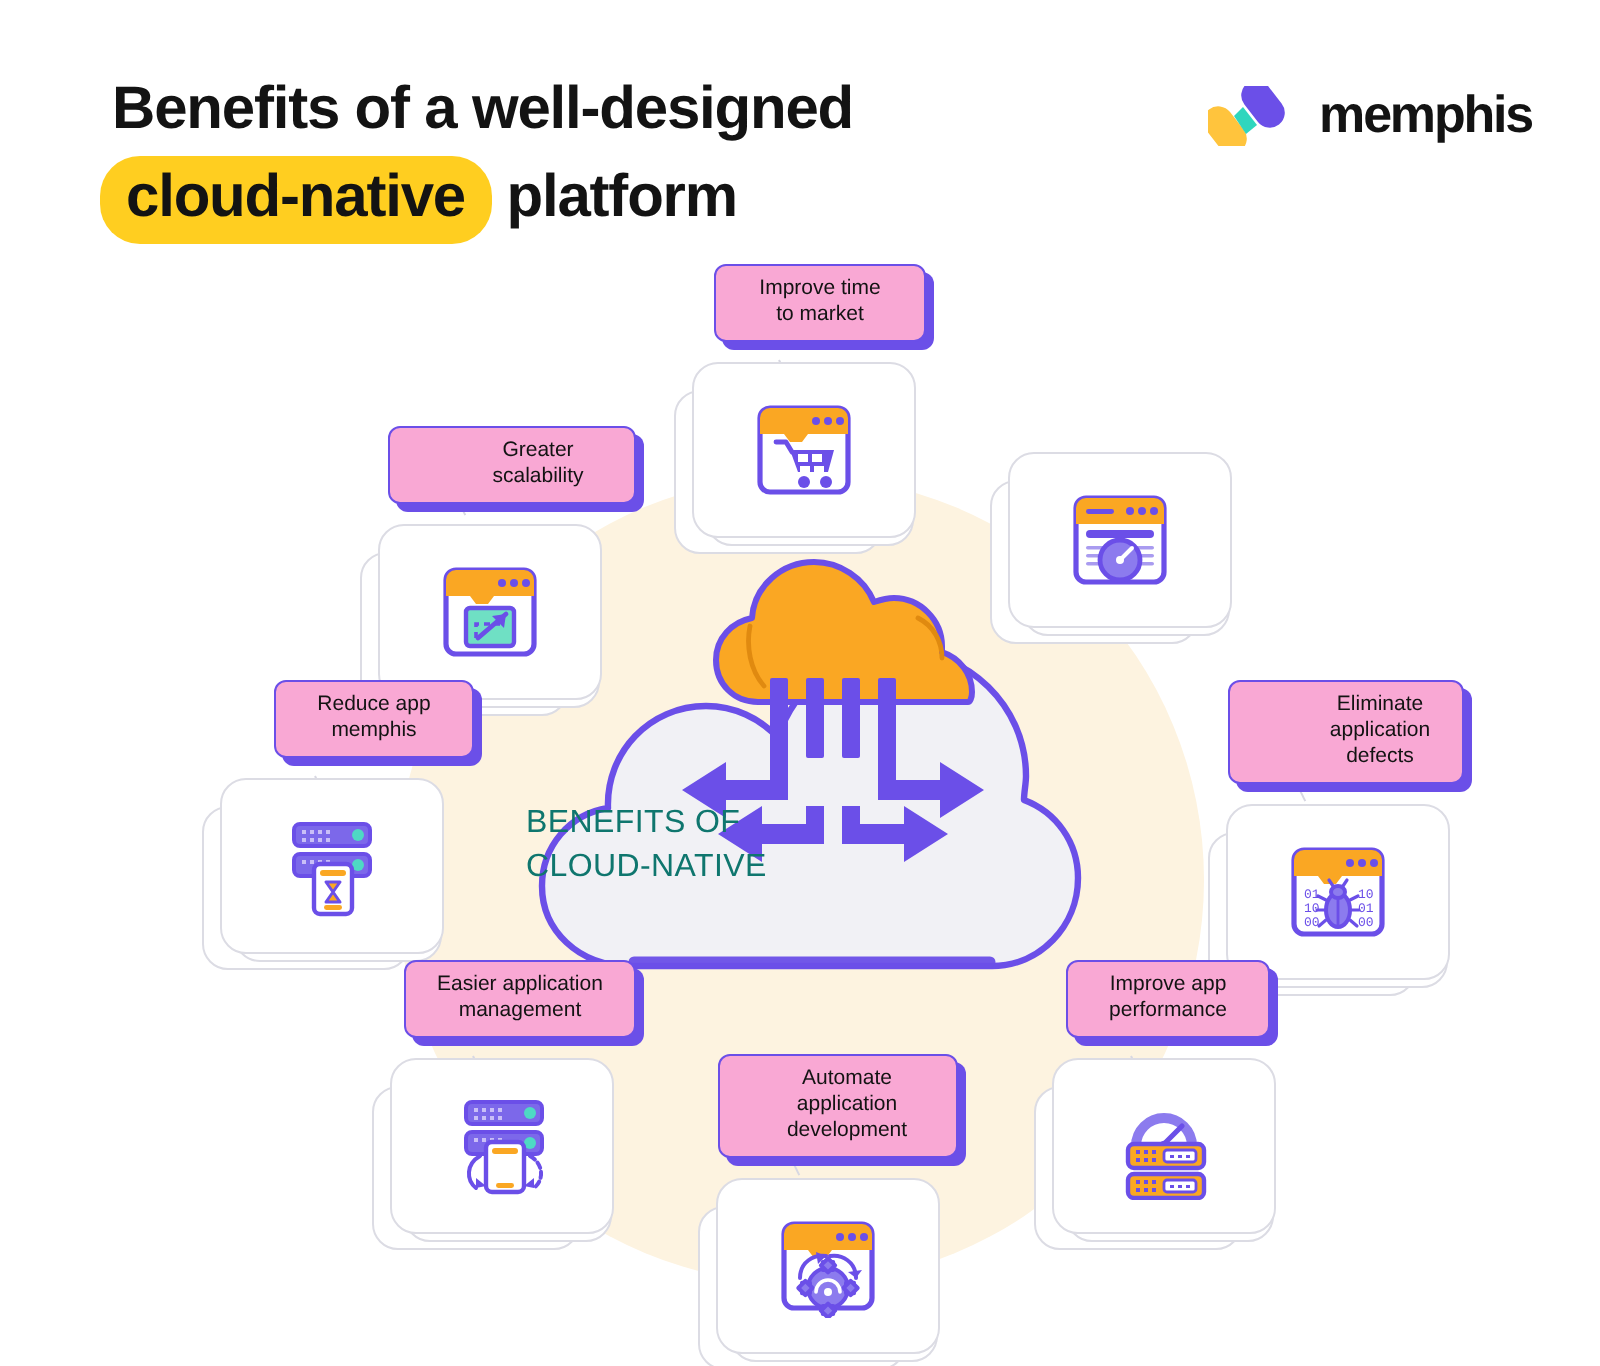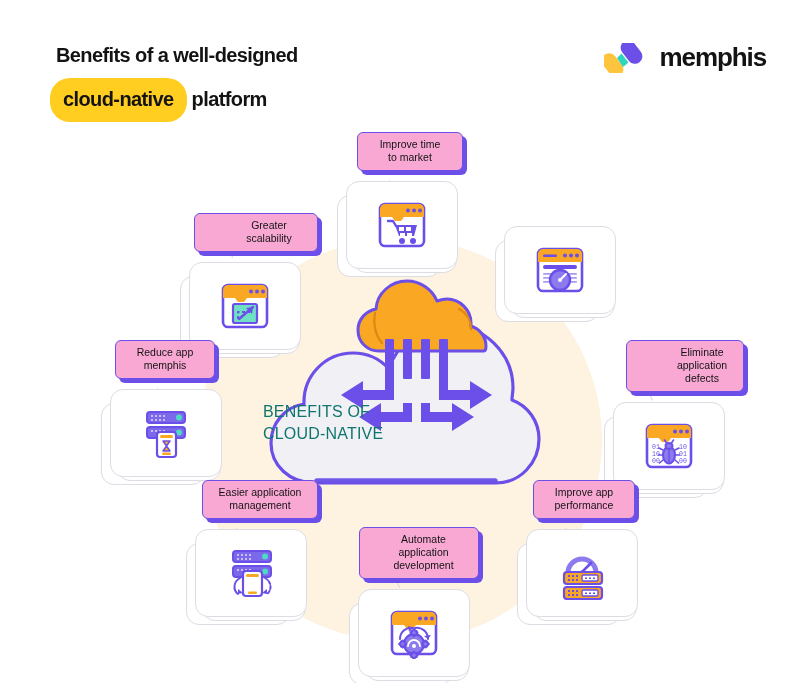--- a/index.html
+++ b/index.html
@@ -22,21 +22,21 @@
     position: absolute;
     left: 0; top: 0;
     width: 800px; height: 125px;
   }
   #title-block {
     position: absolute;
     left: 56px; top: 36px;
     width: 470px;
   }
   .title-line {
-    font-size: 20px;
+    font-size: 30px;
     font-weight: bold;
     letter-spacing: -0.6px;
     line-height: 38px;
     color: #131313;
     white-space: nowrap;
   }
   .title-line-2 { margin-top: 4px; }
   .hl {
     display: inline-block;
     background: #FFCE20;
@@ -144,22 +144,22 @@
   #node-roll-out-features        { left: 495px; top: 98px;  }
   #node-reduce-downtime          { left: 101px; top: 222px; }
   #node-eliminate-defects        { left: 604px; top: 222px; }
   #node-easier-management        { left: 186px; top: 362px; }
   #node-improve-performance      { left: 517px; top: 362px; }
   #node-automate-development     { left: 349px; top: 409px; }
 
   .node-improve-time-to-market .node-label { width: 106px; margin-left: 20px; }
   .node-greater-scalability    .node-label { width: 124px; margin-left: 14px; padding-left: 32px; }
   .node-roll-out-features      .node-label { width: 112px; margin-left: 16px; }
-  .node-reduce-downtime        .node-label { width: 100px; margin-left: 14px; }
-  .node-eliminate-defects      .node-label { width: 118px; margin-left: 22px; padding-left: 40px; }
+  .node-reduce-downtime        .node-label { width: 100px; margin-left: 36px; }
+  .node-eliminate-defects      .node-label { width: 118px; margin-left: 10px; padding-left: 40px; }
   .node-easier-management      .node-label { width: 116px; margin-left: 16px; }
   .node-improve-performance    .node-label { width: 102px; margin-left: 16px; }
   .node-automate-development   .node-label { width: 120px; margin-left: 10px; padding-left: 15px; }
 </style>
 </head>
 <body>
 
 <div id="header">
 
   <div id="title-block">

